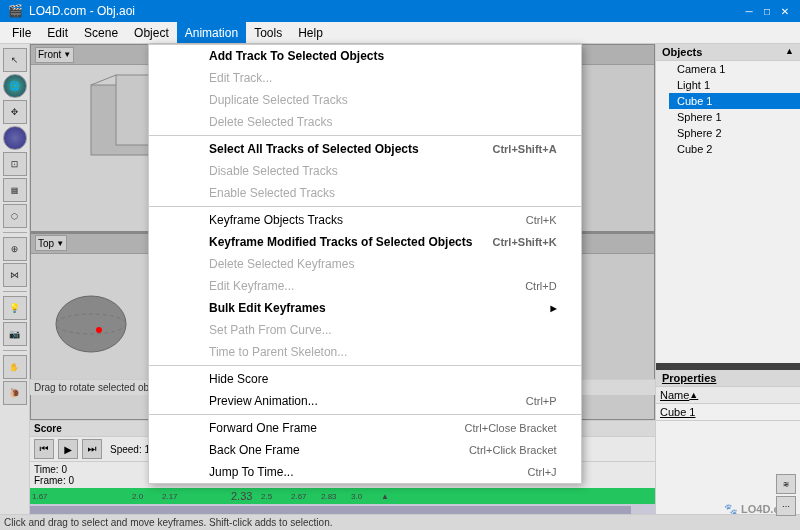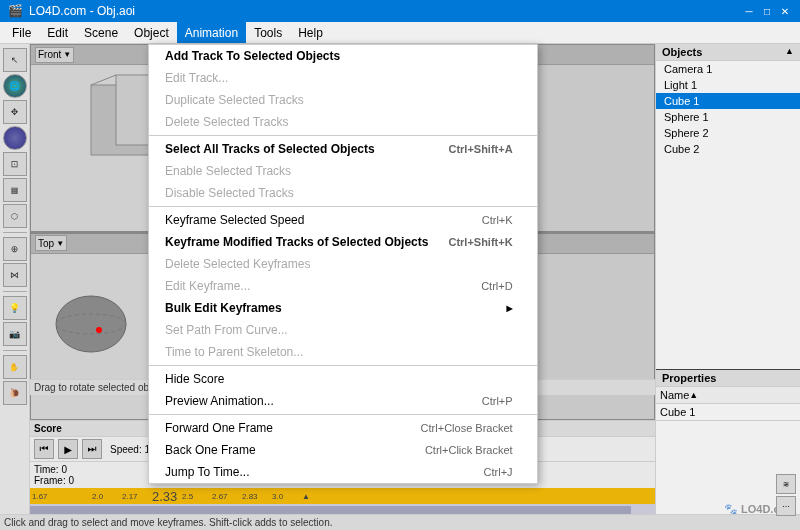--- a/index.html
+++ b/index.html
@@ -139,44 +139,46 @@
     
     #right-panel {
       width: 145px;
       background: #f0f0f0;
       border-left: 1px solid #ccc;
       display: flex;
       flex-direction: column;
     }
     #objects-panel {
       flex: 1;
-      border-bottom: 1px solid #404040;
+      border-bottom: 7px solid #404040;
     }
     #objects-header {
       background: #d8d8d8;
       padding: 2px 6px;
       font-weight: bold;
       font-size: 11px;
       border-bottom: 1px solid #ccc;
     }
     #objects-list {
       list-style: none;
       overflow-y: auto;
+      margin-left: 13px;
     }
     .obj-item {
       padding: 2px 8px;
       font-size: 11px;
       cursor: pointer;
       display: flex;
       align-items: center;
     }
     .obj-item.selected { background: #0078d7; color: white; }
 
     #properties-panel {
       height: 160px;
+      text-decoration: underline;
     }
     #properties-header {
       background: #d8d8d8;
       padding: 2px 6px;
       font-weight: bold;
       font-size: 11px;
       border-bottom: 1px solid #ccc;
     }
     #props-name-header {
       background: #e8e8e8;
@@ -271,20 +273,21 @@
       z-index: 1000;
     }
     .dd-item {
       padding: 4px 24px 4px 16px;
       font-size: 12px;
       cursor: pointer;
       display: flex;
       justify-content: space-between;
       align-items: center;
       white-space: nowrap;
+      margin-left: 44px;
     }
     .dd-item.disabled {
       color: #aaa;
       cursor: default;
     }
     .dd-item.bold {
       font-weight: bold;
     }
     .dd-separator {
       height: 1px;
@@ -520,26 +523,26 @@
     <div class="score-btn">▶</div>
     <div class="score-btn">⏭</div>
     <span id="speed-label">Speed: 1x</span>
   </div>
   <div id="time-info">
     <div><span>Time:</span> <span>0</span></div>
     <div><span>Frame:</span> <span>0</span></div>
   </div>
   <div id="score-timeline">
 
-    <div style="display:flex; height:16px; align-items:center; padding:0 2px; background:#eab308; gap:0;">
+    <div style="display:flex; height:16px; align-items:center; padding:0 2px; background:#22c55e; gap:0;">
       <span style="font-size:8px; color:#444; min-width:30px;">1.67</span>
       <span style="font-size:8px; color:#444; min-width:30px;margin-top:36px;">1.83</span>
-      <span style="font-size:8px; color:#444; min-width:30px;">2.0</span>
+      <span style="font-size:8px; color:#444; min-width:30px;margin-left:40px;">2.0</span>
       <span style="font-size:8px; color:#444; min-width:30px;">2.17</span>
-      <span style="font-size:13px; color:#444; min-width:30px;">2.33</span>
+      <span style="font-size:11px; color:#444; min-width:30px;margin-left:39px;">2.33</span>
       <span style="font-size:8px; color:#444; min-width:30px;">2.5</span>
       <span style="font-size:8px; color:#444; min-width:30px;">2.67</span>
       <span style="font-size:8px; color:#444; min-width:30px;">2.83</span>
       <span style="font-size:8px; color:#444; min-width:30px;">3.0</span>
       <span style="font-size:8px; color:#444;">▲</span>
     </div>
     <div style="flex:1; background:#c0c0d0; position:relative;">
 
       <div style="position:absolute; top:2px; left:0; right:24px; height:16px; background:#a0a0b8;"></div>
     </div>
@@ -575,28 +578,28 @@
   </div>
   <div class="dd-item disabled">
     <span>Delete Selected Tracks</span>
   </div>
   <div class="dd-separator"></div>
   <div class="dd-item bold">
     <span>Select All Tracks of Selected Objects</span>
     <span class="dd-shortcut">Ctrl+Shift+A</span>
   </div>
   <div class="dd-item disabled">
+    <span>Disable Selected Tracks</span>
+  </div>
+  <div class="dd-item disabled">
     <span>Enable Selected Tracks</span>
-  </div>
-  <div class="dd-item disabled">
-    <span>Disable Selected Tracks</span>
   </div>
   <div class="dd-separator"></div>
   <div class="dd-item">
-    <span>Keyframe Selected Speed</span>
+    <span>Keyframe Objects Tracks</span>
     <span class="dd-shortcut">Ctrl+K</span>
   </div>
   <div class="dd-item bold">
     <span>Keyframe Modified Tracks of Selected Objects</span>
     <span class="dd-shortcut">Ctrl+Shift+K</span>
   </div>
   <div class="dd-item disabled">
     <span>Delete Selected Keyframes</span>
   </div>
   <div class="dd-item disabled">

